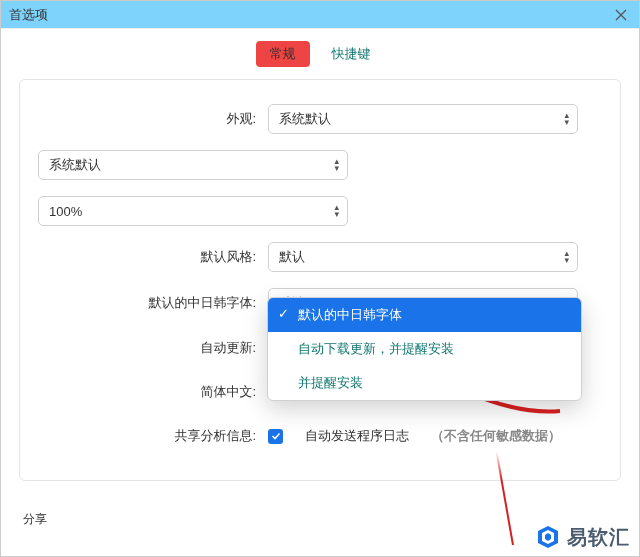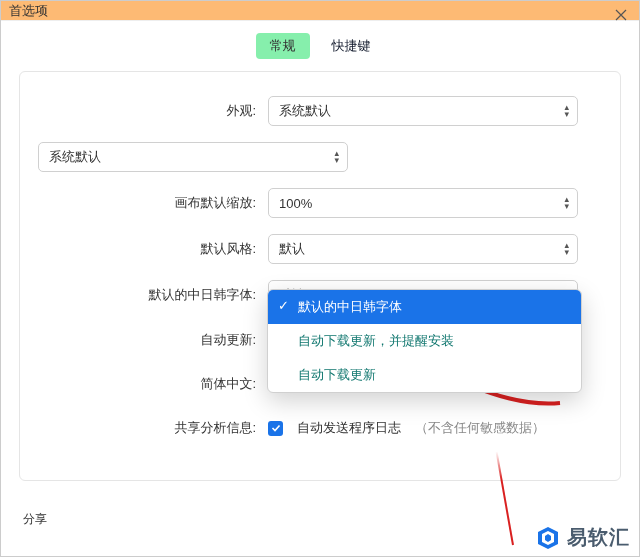--- a/index.html
+++ b/index.html
@@ -20,21 +20,21 @@
       background: #fff;
       display: flex;
       flex-direction: column;
     }
     .titlebar {
       height: 28px;
       display: flex;
       align-items: center;
       padding: 0 8px;
       border-bottom: 1px solid #eee;
-      background: #fdba74;
+      background: #7dd3fc;
       position: relative;
     }
     .titlebar .title {
       font-size: 13px;
       color: #333;
     }
     .titlebar .close {
       position: absolute;
       right: 8px;
       top: 4px;
@@ -51,24 +51,24 @@
       display: flex;
       justify-content: center;
       gap: 8px;
       padding: 12px 0;
     }
     .tab {
       padding: 4px 14px;
       border-radius: 4px;
       font-size: 13px;
       cursor: pointer;
-      color: #0f172a;
+      color: #0f766e;
     }
     .tab.active {
-      background: #86efac;
+      background: #ef4444;
       color: #333;
     }
     .content {
       flex: 1;
       padding: 0 18px 18px 18px;
       overflow: visible;
     }
     .panel {
       border: 1px solid #e5e5e5;
       border-radius: 6px;
@@ -115,40 +115,41 @@
       font-size: 9px;
       line-height: 7px;
       color: #555;
       display: flex;
       flex-direction: column;
       align-items: center;
     }
     .checkbox-row {
       display: flex;
       align-items: center;
-      gap: 14px;
+      gap: 22px;
     }
     .checkbox {
       width: 15px;
       height: 15px;
       border-radius: 3px;
       background: #1a73e8;
       display: flex;
       align-items: center;
       justify-content: center;
       color: #fff;
       font-size: 11px;
     }
     .checkbox-label {
       font-size: 13px;
       color: #333;
     }
     .checkbox-hint {
       color: #888;
       font-size: 13px;
+      font-weight: bold;
     }
     .dropdown {
       position: absolute;
       top: 217px;
       left: 247px;
       width: 315px;
       background: #fff;
       border: 1px solid #d0d0d0;
       border-radius: 6px;
       box-shadow: 0 8px 24px rgba(0,0,0,0.18);
@@ -186,21 +187,20 @@
       margin-top: 20px;
       padding: 10px 4px;
       font-size: 12px;
       color: #333;
     }
     .watermark {
       position: absolute;
       right: 10px;
       bottom: 6px;
       display: flex;
-      align-items: center;
       gap: 6px;
       z-index: 20;
     }
     .wm-icon {
       width: 26px;
       height: 26px;
     }
     .wm-text {
       font-size: 20px;
       font-weight: bold;
@@ -259,21 +259,20 @@
             <span>系统默认</span>
             <span class="updown">
                 <span>▴</span>
                 <span>▾</span>
               </span>
           </div>
         </div>
       </div>
 
       <div class="form-row">
-        <div class="form-label">画布默认缩放:</div>
         <div class="form-control">
           <div class="select">
             <span>100%</span>
             <span class="updown">
                 <span>▴</span>
                 <span>▾</span>
               </span>
           </div>
         </div>
       </div>
@@ -307,21 +306,21 @@
       <div class="form-row">
         <div class="form-label">自动更新:</div>
         <div class="form-control"></div>
       </div>
 
       <div class="form-row">
         <div class="form-label">简体中文:</div>
         <div class="form-control"></div>
       </div>
 
-      <div class="form-row" style="margin-bottom:16px;">
+      <div class="form-row" style="margin-bottom:8px;">
         <div class="form-label">共享分析信息:</div>
         <div class="form-control">
           <div class="checkbox-row">
             <div class="checkbox">
               <svg width="10" height="10" viewBox="0 0 10 10">
                   <path d="M1.5 5 L4 7.5 L8.5 2.5" stroke="#fff" stroke-width="1.6" fill="none"></path>
                 </svg>
             </div>
             <span class="checkbox-label">自动发送程序日志</span>
             <span class="checkbox-hint">（不含任何敏感数据）</span>
@@ -331,21 +330,21 @@
 
       <div class="dropdown">
         <div class="dropdown-item selected">
           <span class="check">✓</span>
           <span>默认的中日韩字体</span>
         </div>
         <div class="dropdown-item">
           <span>自动下载更新，并提醒安装</span>
         </div>
         <div class="dropdown-item">
-          <span>自动下载更新</span>
+          <span>并提醒安装</span>
         </div>
       </div>
 
       <svg class="arrow arrow-red" viewBox="0 0 150 60">
         <path d="M145 50 Q 90 55 15 12" stroke="#d92020" stroke-width="4" fill="none"></path>
         <path d="M15 12 L30 10 L22 24 Z" fill="#d92020"></path>
       </svg>
 
     </div>
 

